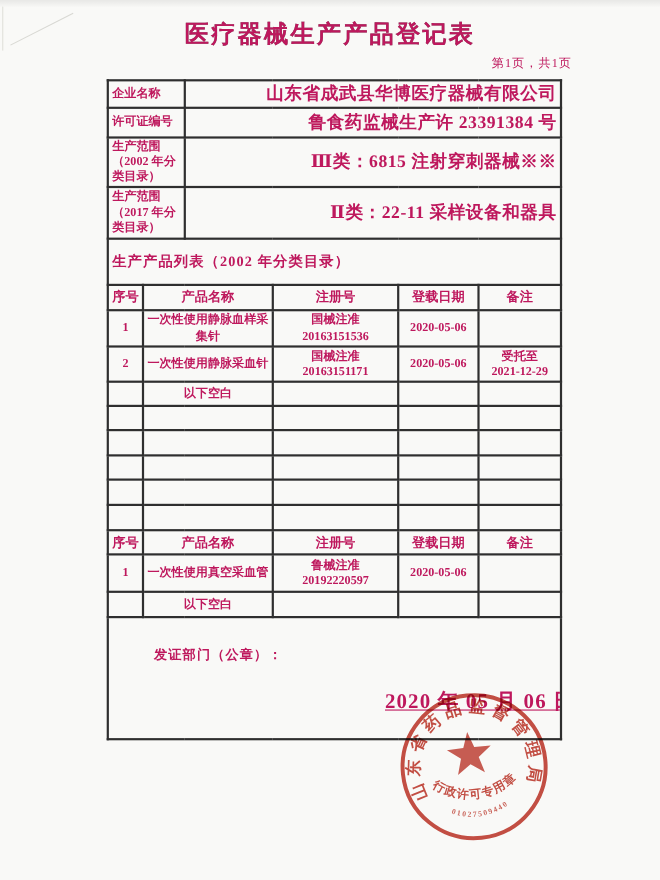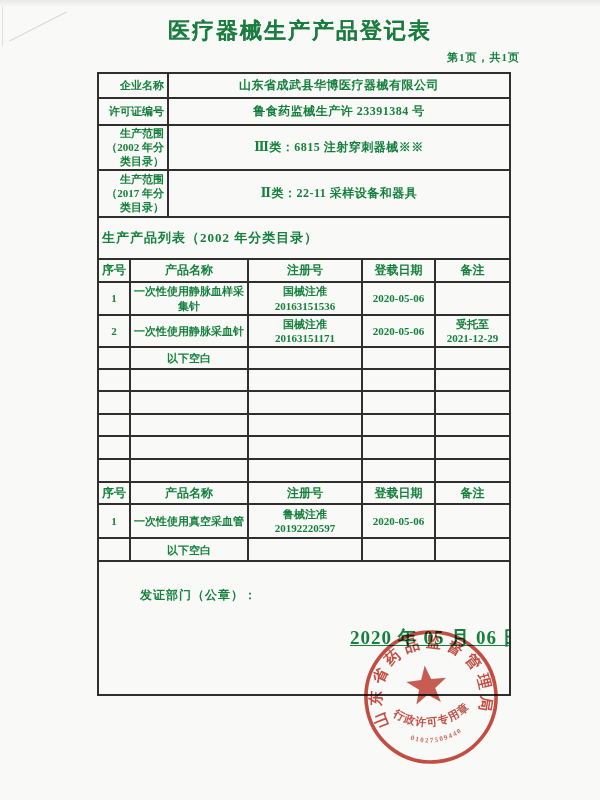--- a/index.html
+++ b/index.html
@@ -1,58 +1,58 @@
 <!DOCTYPE html>
 <html><head>
 <meta charset="utf-8">
 <style>
   html,body{margin:0;padding:0;background:#e8e8e6;}
   .page{
     position:relative;width:600px;height:800px;overflow:hidden;
     background:#f9f9f7;
     font-family:"Liberation Serif","DejaVu Serif",serif;
-    color:#15803d;
+    color:#be185d;
   }
   .page::before{ 
     content:"";position:absolute;left:0;top:0;width:100%;height:7px;
     background:linear-gradient(180deg,rgba(0,0,0,0.07),rgba(0,0,0,0));
     pointer-events:none;
   }
   .fold{
     position:absolute;left:6px;top:26px;width:64px;height:1px;
     background:#d8d8d3;transform:rotate(-27deg);
   }
   .fold2{
     position:absolute;left:2px;top:6px;width:1px;height:40px;background:#e0e0da;
   }
   .title{
     position:absolute;left:0;top:16px;width:600px;margin:0;
     text-align:center;font-size:22px;font-weight:bold;letter-spacing:2px;
     text-shadow:0 0 0.5px rgba(0,0,0,0.55);
   }
   .page-note{
     position:absolute;top:50px;right:80px;
-    font-size:11px;font-weight:bold;letter-spacing:1px;text-align:center;
+    font-size:11px;font-weight:normal;letter-spacing:1px;text-align:center;
   }
   table.main{
     position:absolute;left:97px;top:72px;width:412px;
     border-collapse:collapse;table-layout:fixed;
   }
   table.main td{
     border:2px solid #2f2f2f;
     padding:1px 3px;
     font-weight:bold;
     vertical-align:middle;
     overflow:hidden;
   }
   td.lbl{
-    text-align:right;font-size:11px;line-height:1.25;white-space:pre-line;
+    text-align:left;font-size:11px;line-height:1.25;white-space:pre-line;
   }
   td.val{
-    text-align:center;font-size:12px;padding-left:8px;letter-spacing:0.5px;
+    text-align:right;font-size:16px;padding-left:8px;letter-spacing:0.5px;
   }
   td.section{
     text-align:left;font-size:13px;letter-spacing:1px;
   }
   tr.hdr td{
     text-align:center;font-size:12px;
   }
   tr.body td{
     text-align:center;font-size:11px;line-height:1.3;white-space:pre-line;
   }
@@ -204,21 +204,21 @@
         <td></td>
       </tr>
       <tr class="body" style="height:23px">
         <td></td>
         <td colspan="2">以下空白</td>
         <td></td>
         <td></td>
         <td></td>
       </tr>
 
-      <tr style="height:134px">
+      <tr style="height:111px">
         <td colspan="6" class="footer-cell">
           <span class="issuer">发证部门（公章）：</span>
           <span class="issue-date">2020 年 05 月 06 日</span>
         </td>
       </tr>
     </tbody>
   </table>
 
   <svg class="seal" viewBox="0 0 142 142" aria-hidden="true">
     <g transform="rotate(-6 71 71)">

